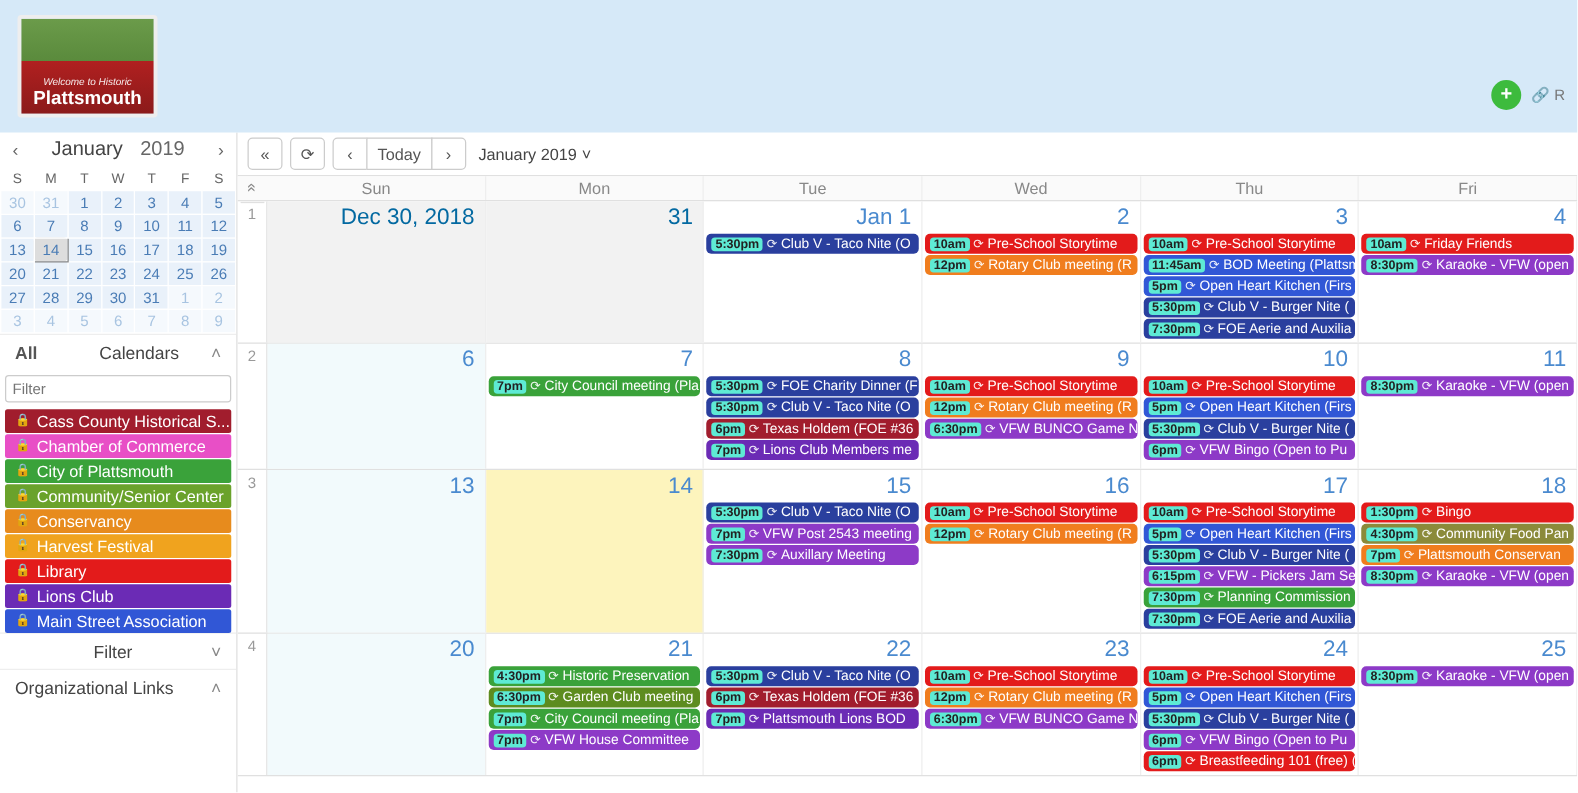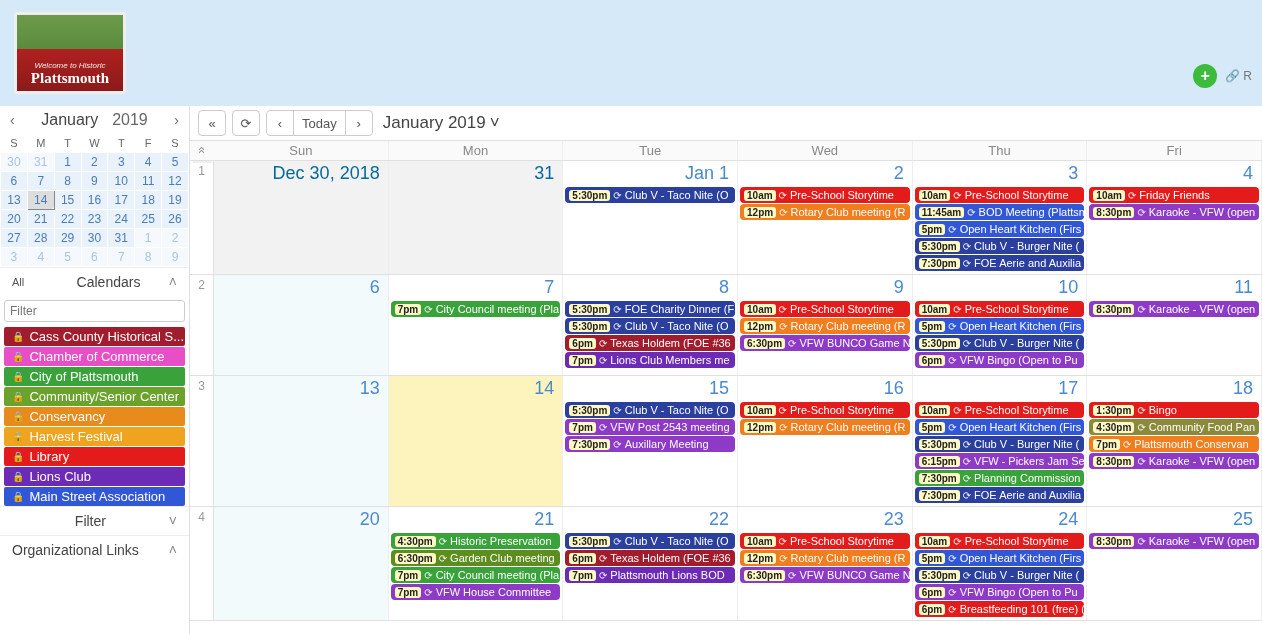--- a/index.html
+++ b/index.html
@@ -1,75 +1,75 @@
 <!DOCTYPE html>
 <html><head>
 <meta charset="utf-8">
 <style>
 * { margin:0; padding:0; box-sizing:border-box; }
 body { font-family: -apple-system, BlinkMacSystemFont, "Segoe UI", Helvetica, Arial, sans-serif; background:#fff; font-size:13px; color:#333; }
 .header { background:#d6e9f8; height:106px; display:flex; align-items:center; padding:0 14px; position:relative; }
 .logo { width:112px; height:82px; background:linear-gradient(180deg,#6b9b4a 0%,#5a8a3c 45%,#b02020 45%,#8b1a1a 100%); border:3px solid #eee; border-radius:3px; margin-right:36px; display:flex; flex-direction:column; align-items:center; justify-content:flex-end; color:#fff; font-size:9px; padding:4px; }
 .logo .welcome { font-style:italic; font-size:8px; opacity:.9;text-align:right; }
-.logo .name { font-family:Liberation Serif, serif; font-weight:bold; font-size:15px; }
+.logo .name { font-family:Liberation Sans, sans-serif; font-weight:bold; font-size:15px; }
 .page-title { font-size:28px; font-weight:600; color:#4a4a4a; }
 .header-actions { position:absolute; right:10px; bottom:18px; display:flex; align-items:center; gap:8px; }
 .add-btn { width:24px; height:24px; background:#3dbb3d; border-radius:50%; color:#fff; display:flex; align-items:center; justify-content:center; font-size:16px; font-weight:bold; cursor:pointer; }
 .sub-link { color:#777; font-size:12px; cursor:pointer; }
 
 .layout { display:flex; height:calc(100vh - 106px); }
 .sidebar { width:190px; border-right:1px solid #e0e0e0; display:flex; flex-direction:column; overflow:hidden; }
 .mini-cal-header { display:flex; align-items:center; justify-content:space-between; padding:4px 6px; }
 .mini-nav-btn { cursor:pointer; color:#666; font-size:14px; padding:2px 4px; }
 .mini-title { font-size:16px; color:#444; display:flex; gap:14px; align-items:baseline; cursor:pointer; }
 .mini-title .year { color:#666; }
 .mini-cal { width:100%; border-collapse:collapse; font-size:12px; }
 .mini-cal th, .mini-cal td { text-align:center; padding:2px 0; width:14.28%; height:18px; }
 .mini-cal th { color:#666; font-weight:normal; font-size:11px; }
 .mini-cal td { color:#4a7cb5; cursor:pointer; background:#e9f1fa; border:1px solid #fff; }
 .mini-cal td.outside { color:#a8c4e1; background:#f5f9fd; }
 .mini-cal td.today { border:1px solid #888; background:#ddd; border-radius:3px; }
 
 .side-section-header { display:flex; align-items:center; justify-content:space-between; padding:6px 12px; font-size:14px; color:#444; border-top:1px solid #eee; cursor:pointer; }
 .side-section-header .chev { color:#888; font-size:14px; }
-.side-all { font-size:11px; color:#555; padding-right:24px; }
+.side-all { font-size:14px; color:#555; padding-right:24px;font-weight:bold; }
 .cal-filter { margin:4px; }
 .cal-filter input { width:100%; padding:3px 5px; border:1px solid #ccc; border-radius:3px; font-size:12px; }
 .cal-list { overflow-y:auto; max-height:180px; }
 .cal-item { display:flex; align-items:center; padding:2px 8px; font-size:13px; color:#fff; border-radius:2px; margin:1px 4px; gap:5px; cursor:pointer; white-space:nowrap; overflow:hidden; }
 .cal-lock { font-size:10px; }
 
 .main { flex:1; display:flex; flex-direction:column; overflow:hidden; }
 .toolbar { display:flex; align-items:center; padding:4px 8px; gap:6px; border-bottom:1px solid #e0e0e0; }
 .tb-btn { border:1px solid #ccc; background:#fff; border-radius:4px; padding:3px 8px; font-size:13px; color:#555; cursor:pointer; display:flex; align-items:center; height:26px; }
 .tb-btn.icon { width:28px; justify-content:center; padding:0; }
 .tb-group { display:flex; }
 .tb-group .tb-btn { border-radius:0; margin-left:-1px; }
 .tb-group .tb-btn:first-child { border-radius:4px 0 0 4px; margin-left:0; }
 .tb-group .tb-btn:last-child { border-radius:0 4px 4px 0; }
 .tb-btn.active { background:#e8e8e8; }
-.range-label { font-size:17px; color:#444; padding:0 4px; cursor:pointer; display:flex; align-items:flex-end; gap:4px; }
+.range-label { font-size:13px; color:#444; padding:0 4px; cursor:pointer; display:flex; align-items:flex-end; gap:4px; }
 .views { margin-left:auto; }
 
 .cal-head { display:flex; border-bottom:1px solid #e0e0e0; background:#fafafa; }
 .wk-col { width:24px; border-right:1px solid #e0e0e0; display:flex; align-items:center; justify-content:center; color:#888; cursor:pointer; }
 .day-head { flex:1; text-align:center; color:#888; font-size:13px; padding:2px 0; border-right:1px solid #eee; }
 
 .cal-body { flex:1; overflow:auto; }
 .week-row { display:flex; border-bottom:1px solid #e0e0e0; min-height:100px; }
 .wk-num { width:24px; border-right:1px solid #e0e0e0; text-align:center; color:#999; font-size:12px; padding-top:3px; }
 .day-cell { flex:1; border-right:1px solid #eee; min-height:100px; padding:2px; position:relative; overflow:hidden; }
 .day-cell.outside { background:#f2f2f2; }
 .day-cell.today { background:#fdf4bd; }
 .day-cell.azure { background:#f2fafc; }
 .date-label { text-align:right; font-size:18px; color:#4a8acf; padding:0 6px 2px 0; cursor:pointer; }
 .day-cell.outside .date-label { color:#0369a1; }
 
 .event { border-radius:4px; padding:1px 4px; margin:1px 0; font-size:11px; color:#fff; white-space:nowrap; overflow:hidden; display:flex; align-items:center; gap:3px; cursor:pointer; height:16px; }
-.evt-time { background:#fef9c3; color:#222; border-radius:3px; padding:0 3px; font-size:10px; font-weight:600; }
+.evt-time { background:#5eead4; color:#222; border-radius:3px; padding:0 3px; font-size:10px; font-weight:600; }
 .evt-rec { font-size:10px; opacity:.9; }
 </style>
 </head>
 <body>
 
 <div class="header">
   <div class="logo">
     <div class="welcome">Welcome to Historic</div>
     <div class="name">Plattsmouth</div>
   </div>

